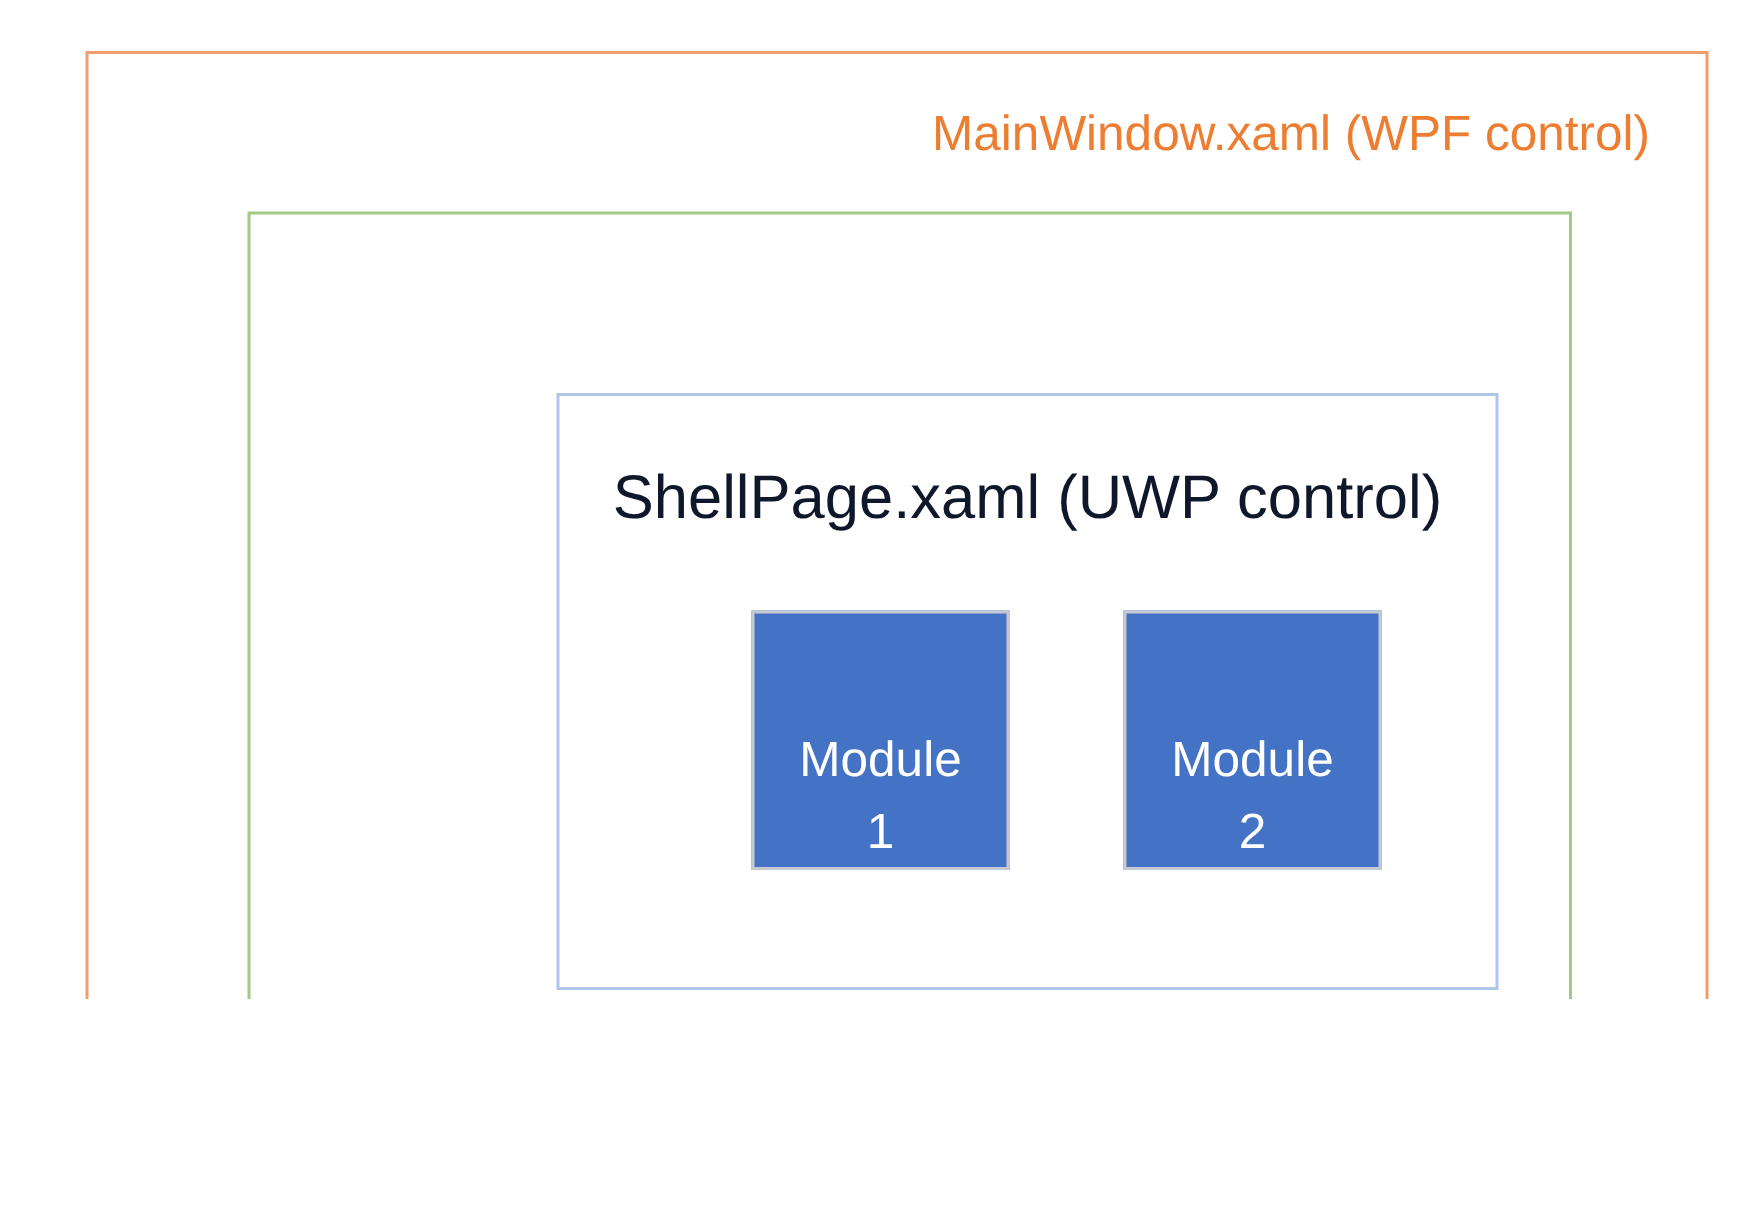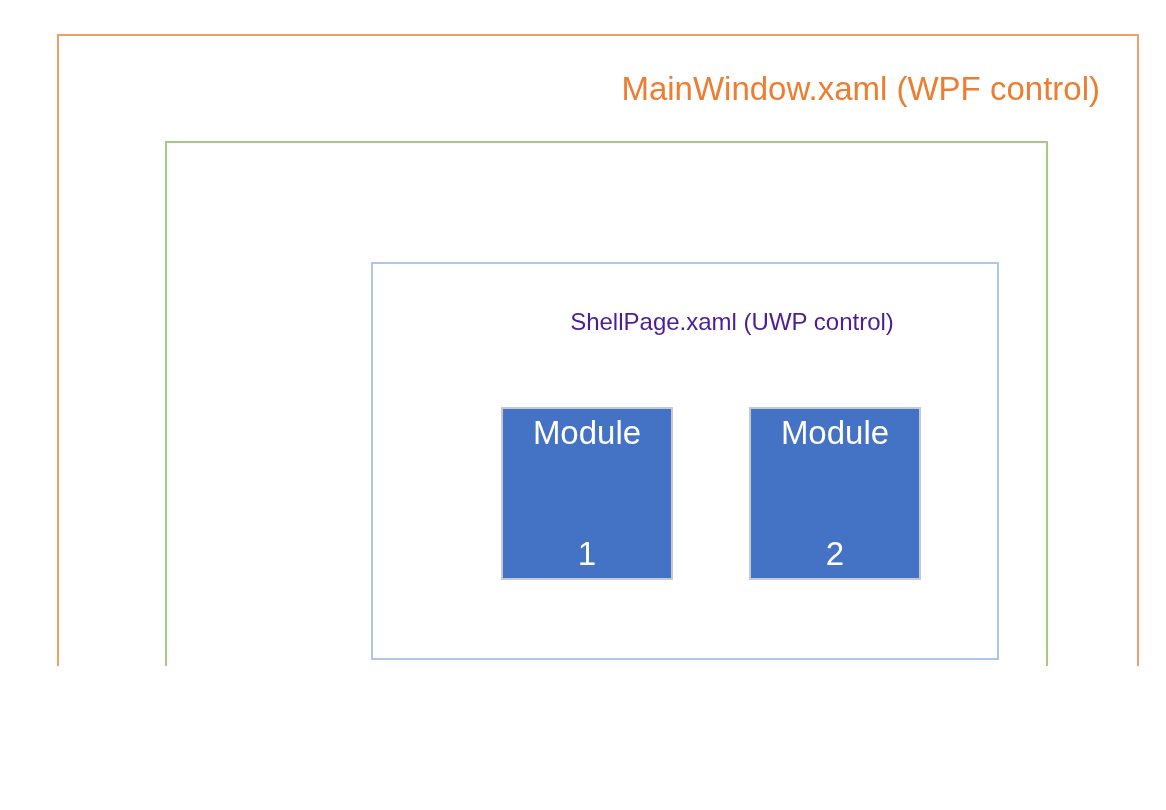--- a/index.html
+++ b/index.html
@@ -59,38 +59,37 @@
     width: 628px;
     height: 398px;
     border: 2px solid #AEC6E9;
   }
   .label-page {
     position: absolute;
     top: 44px;
     left: 0;
     width: 100%;
     text-align: center;
-    font-size: 24px;
-    color: #4c1d95;
+    font-size: 41px;
+    color: #0f172a;
     white-space: nowrap;
-    margin-left: 47px;
   }
   
   .module {
     position: absolute;
     top: 143px;
     width: 172px;
     height: 173px;
     box-sizing: border-box;
     background: #4472C4;
     border: 2px solid #C6C9D2;
     display: flex;
     flex-direction: column;
     align-items: center;
-    justify-content: space-between;
+    justify-content: flex-end;
     color: #FFFFFF;
     font-size: 33px;
     line-height: 48px;
     text-align: center;
   }
   .module-1 { left: 128px; }
   .module-2 { left: 376px; }
 </style>
 </head>
 <body>

